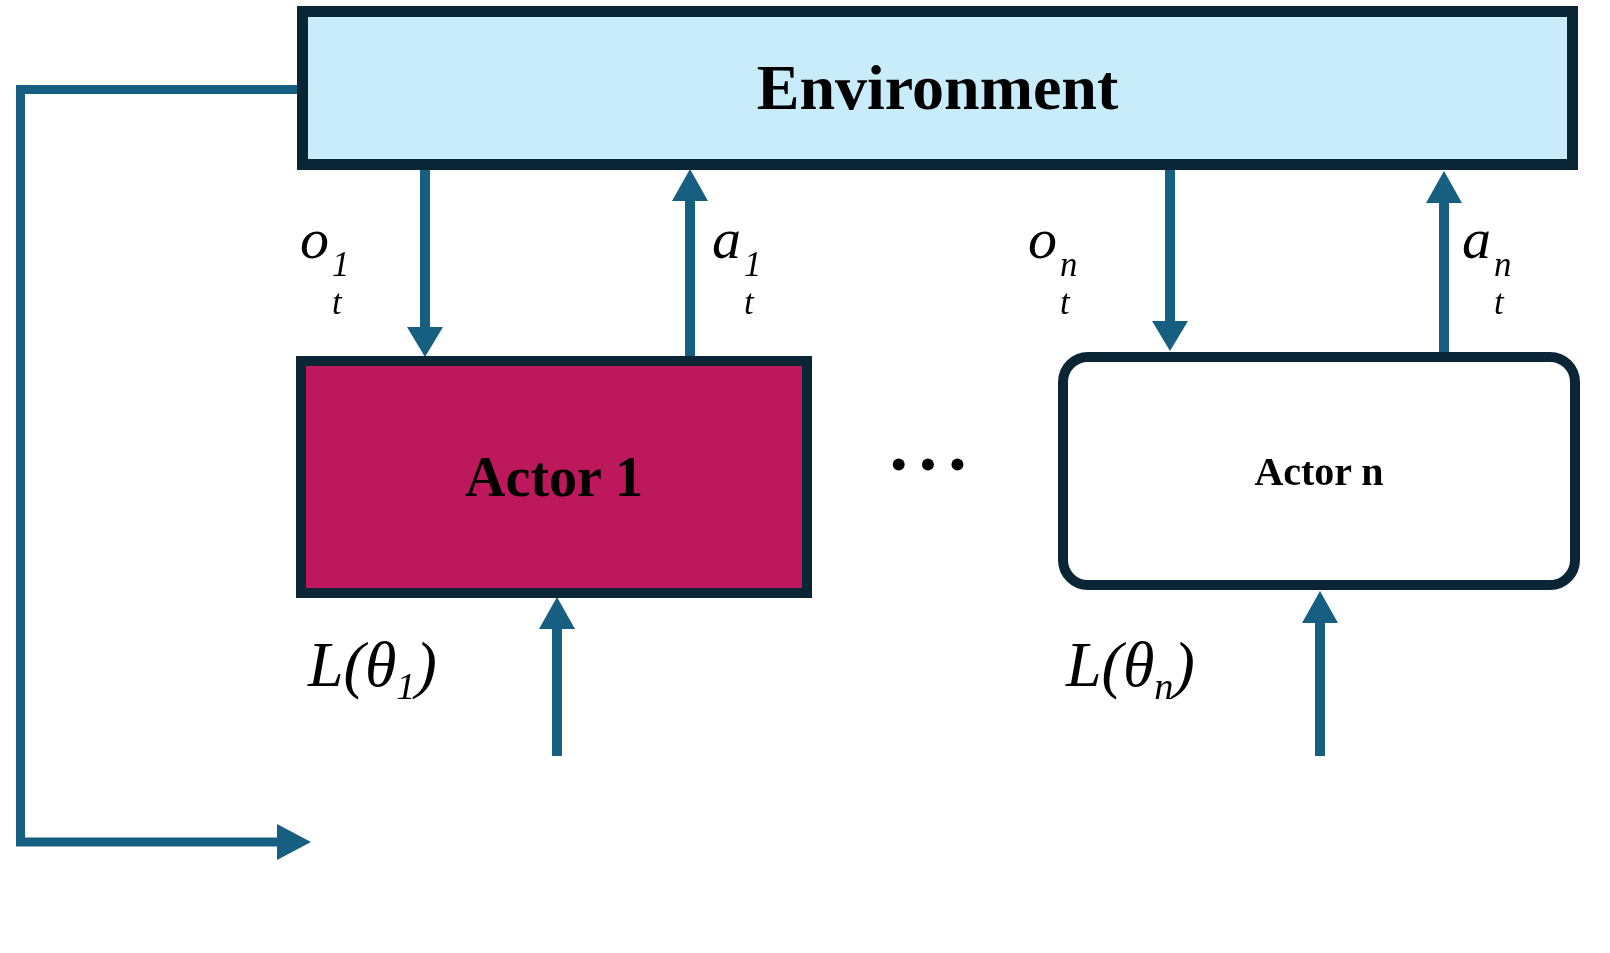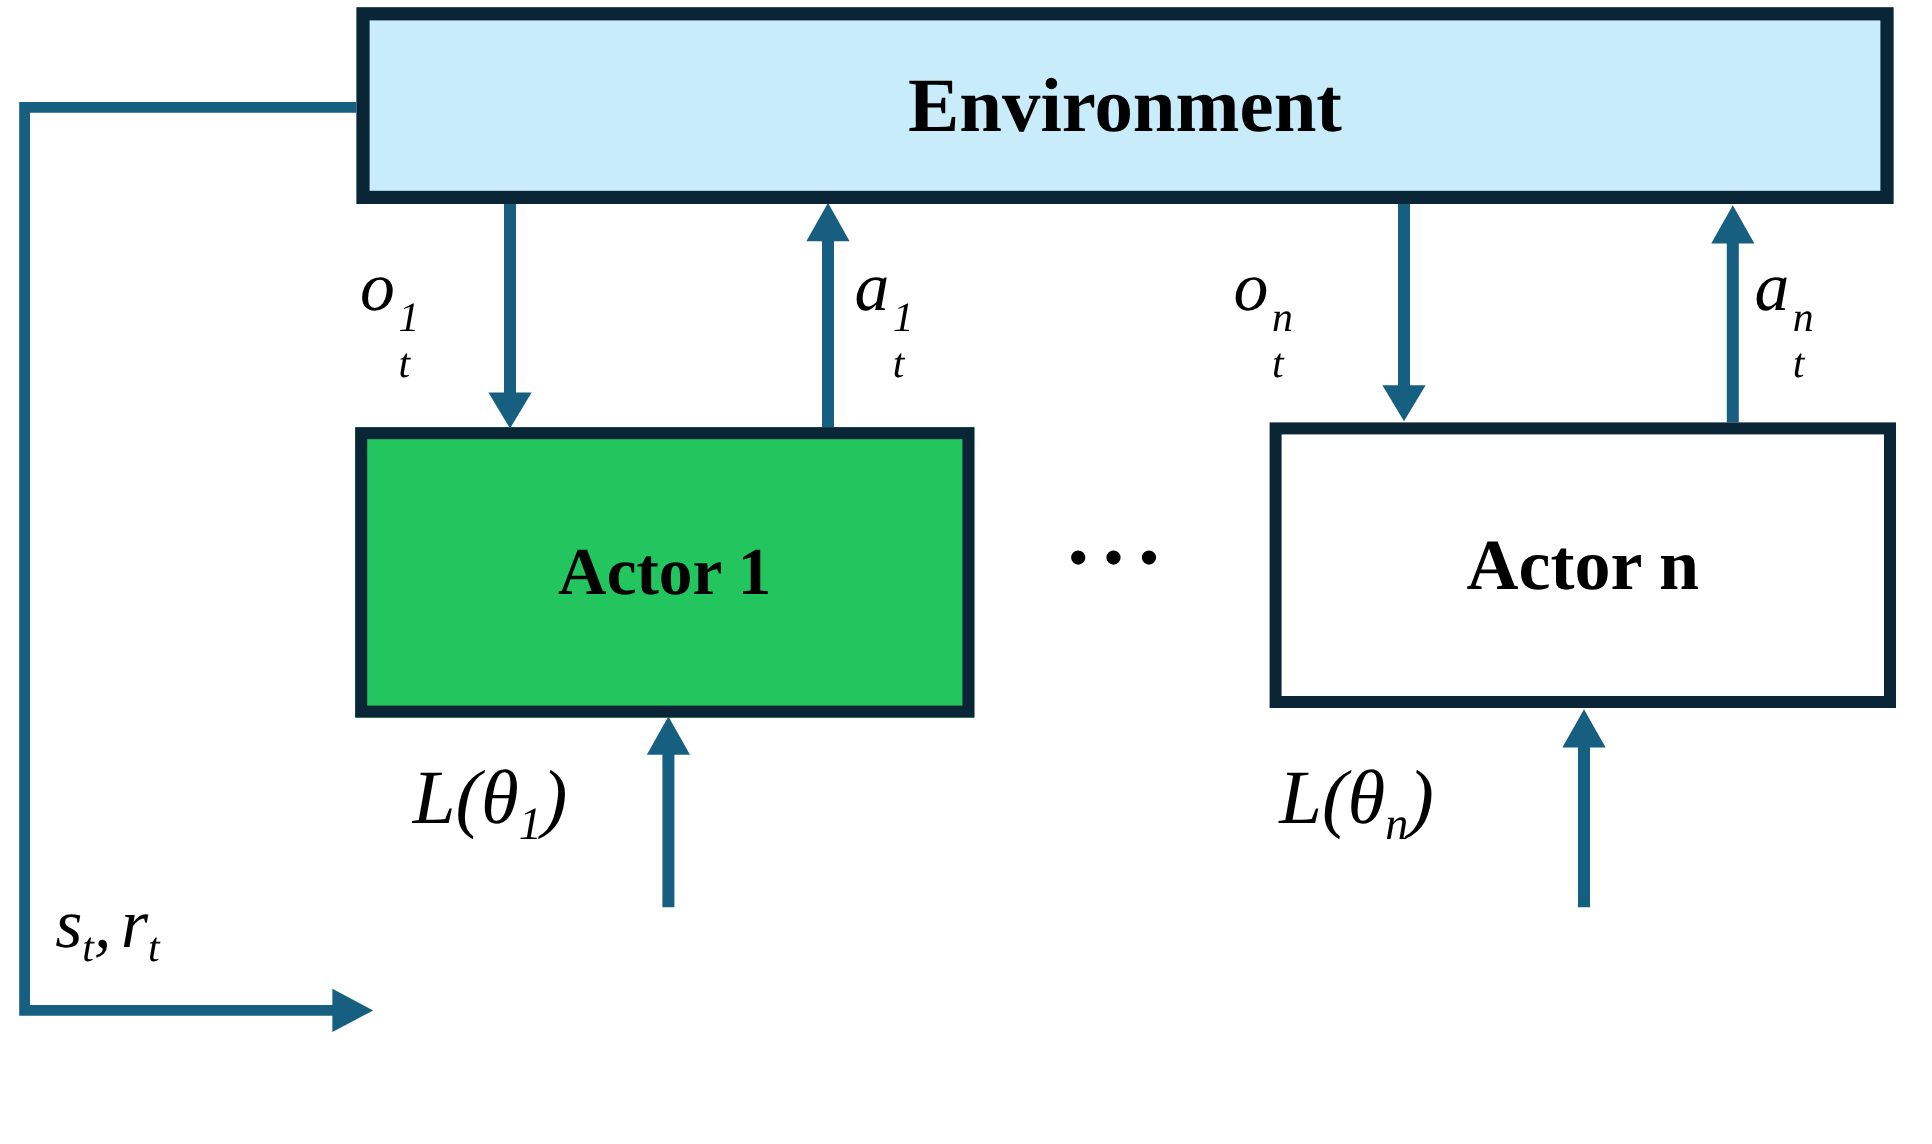--- a/index.html
+++ b/index.html
@@ -8,39 +8,39 @@
     background:#ffffff; overflow:hidden;
     font-family:"Liberation Serif", serif;
   }
   .box {
     position:absolute; box-sizing:border-box;
     border:10px solid #0a2535;
     display:flex; align-items:center; justify-content:center;
     font-weight:bold; color:#000000;
   }
   #env-box    { left:297px;  top:6px;   width:1281px; height:164px; background:#c9ecfb; font-size:64px; border-width:11px; }
-  #actor1-box { left:296px;  top:356px; width:516px;  height:242px; background:#22c55e; font-size:56px; }
-  #actorn-box { left:1058px; top:352px; width:522px;  height:238px; background:#ffffff; font-size:60px; }
+  #actor1-box { left:296px;  top:356px; width:516px;  height:242px; background:#be185d; font-size:56px; }
+  #actorn-box { left:1058px; top:352px; width:522px;  height:238px; background:#ffffff; font-size:40px;border-radius:30px; }
   #critic-box { left:312px;  top:753px; width:1280px; height:184px; background:#c1efc8; font-size:64px; border-width:11px; }
 
   .math {
     position:absolute; font-style:italic; color:#000000;
     font-family:"Liberation Serif", serif; white-space:nowrap;
   }
   .mstack {
     display:inline-flex; flex-direction:column; align-items:flex-start;
     font-size:0.60em; line-height:1.08; vertical-align:-0.52em; margin-left:3px;
   }
   .msub { font-size:0.60em; vertical-align:-0.35em; }
 
   #label-obs1  { left:300px;  top:205px; font-size:58px; }
   #label-act1  { left:712px;  top:205px; font-size:58px; }
   #label-obsn  { left:1028px; top:205px; font-size:58px; }
   #label-actn  { left:1462px; top:205px; font-size:58px; }
-  #label-loss1 { left:308px;  top:628px; font-size:64px;margin-left:36px; }
+  #label-loss1 { left:308px;  top:628px; font-size:64px; }
   #label-lossn { left:1066px; top:628px; font-size:64px;text-align:center; }
   #label-sr    { left:46px;   top:736px; font-size:58px; }
 
   #ellipsis {
     position:absolute; left:870px; top:425px; width:130px; height:80px;
     line-height:80px; text-align:center; font-weight:bold; font-style:normal;
     font-size:44px; letter-spacing:14px; color:#000000;
   }
 
   #arrow-layer { position:absolute; left:0; top:0; width:1610px; height:953px; pointer-events:none; }
@@ -128,17 +128,14 @@
   </div>
 
   <div id="label-loss1" class="math">
     <span>L(θ</span><span class="msub">1</span><span>)</span>
   </div>
 
   <div id="label-lossn" class="math">
     <span>L(θ</span><span class="msub">n</span><span>)</span>
   </div>
 
-  <div id="label-sr" class="math">
-    <span>s</span><span class="msub">t</span><span>,</span><span style="margin-left:8px;">r</span><span class="msub">t</span>
-  </div>
 
 </div>
 
 </body></html>

